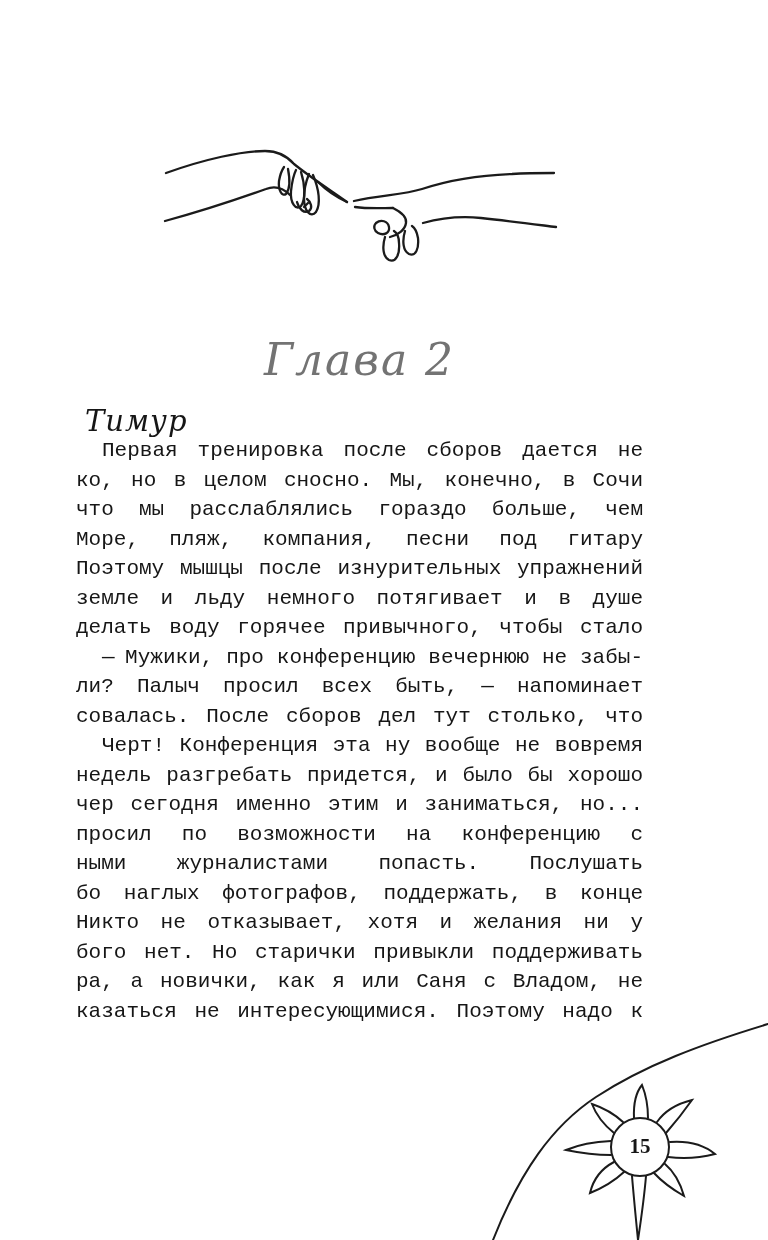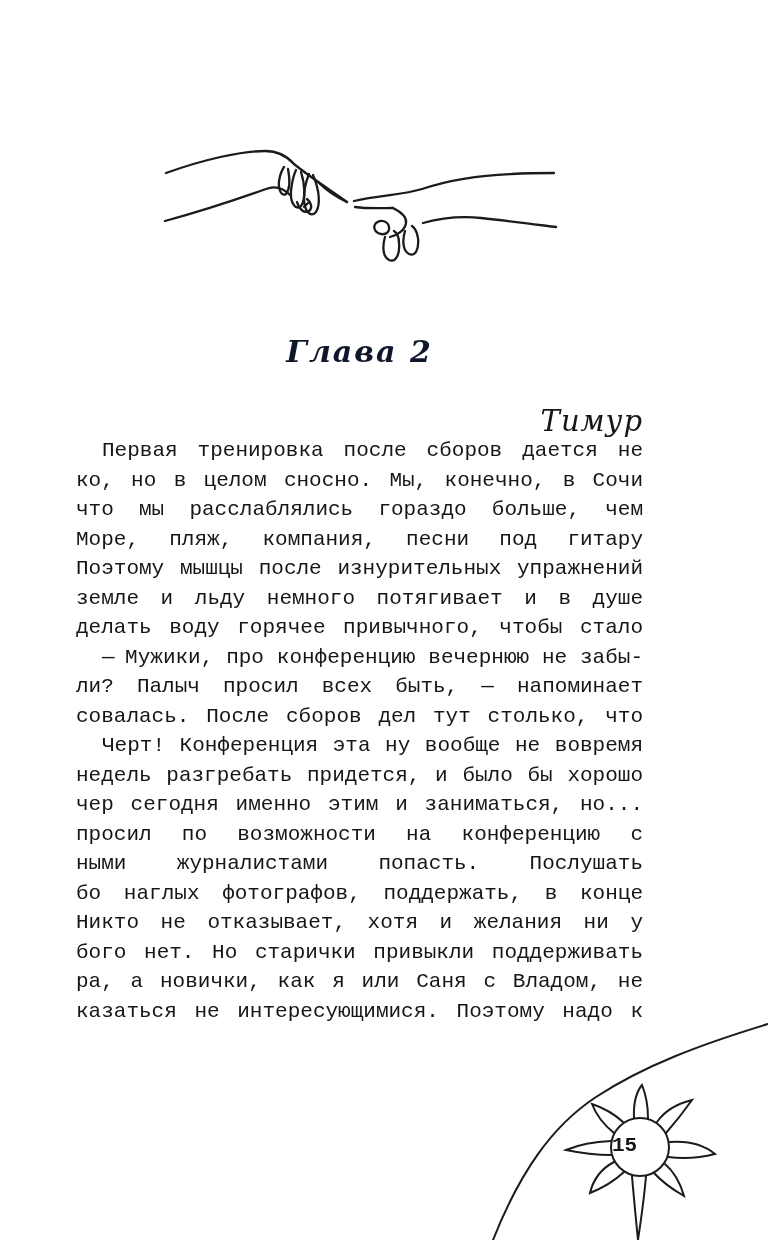--- a/index.html
+++ b/index.html
@@ -15,27 +15,27 @@
   .hands-svg {
     position: absolute; left: 160px; top: 145px;
     width: 400px; height: 120px;
   }
   .hands-svg path { fill: none; stroke: #1b1b1b; stroke-width: 2.3; stroke-linecap: round; }
 
   .chapter-title {
     position: absolute; left: 76px; top: 334px; width: 567px;
     text-align: center;
     font-family: "DejaVu Serif", serif;
-    font-style: italic; font-weight: 700;
-    font-size: 30px; letter-spacing: 2px;
-    color: #0f172a;
+    font-style: italic; font-weight: 400;
+    font-size: 44px; letter-spacing: 2px;
+    color: #737373;
   }
   .chapter-subtitle {
-    position: absolute; left: 76px; top: 404px; width: 567px;
-    text-align: right;
+    position: absolute; left: 85px; top: 404px; width: 567px;
+    text-align: left;
     font-family: "DejaVu Serif", serif;
     font-style: italic; font-weight: 400;
     font-size: 29px; letter-spacing: 1px;
     color: #161616;
   }
 
   .body-text {
     position: absolute; left: 76px; top: 436px; width: 567px;
     font-family: "Liberation Serif", serif;
     font-size: 21px; line-height: 29.5px;
@@ -52,22 +52,22 @@
   .line.last { text-align-last: left; -moz-text-align-last: left; }
 
   .sun-svg {
     position: absolute; left: 440px; top: 1000px;
     width: 328px; height: 240px;
   }
   .sun-svg path, .sun-svg circle { fill: none; stroke: #1b1b1b; stroke-width: 2; stroke-linecap: round; }
 
   .page-number {
     position: absolute; left: 612px; top: 1133px; width: 56px;
-    text-align: left;
-    font-family: Liberation Mono, monospace;
+    text-align: center;
+    font-family: Liberation Serif, serif;
     font-weight: bold; font-size: 21px; line-height: 26px;
     color: #161616;
   }
 </style>
 </head>
 <body>
 
 <div class="page">
 
   <svg class="hands-svg" viewBox="0 0 400 120" aria-hidden="true">

